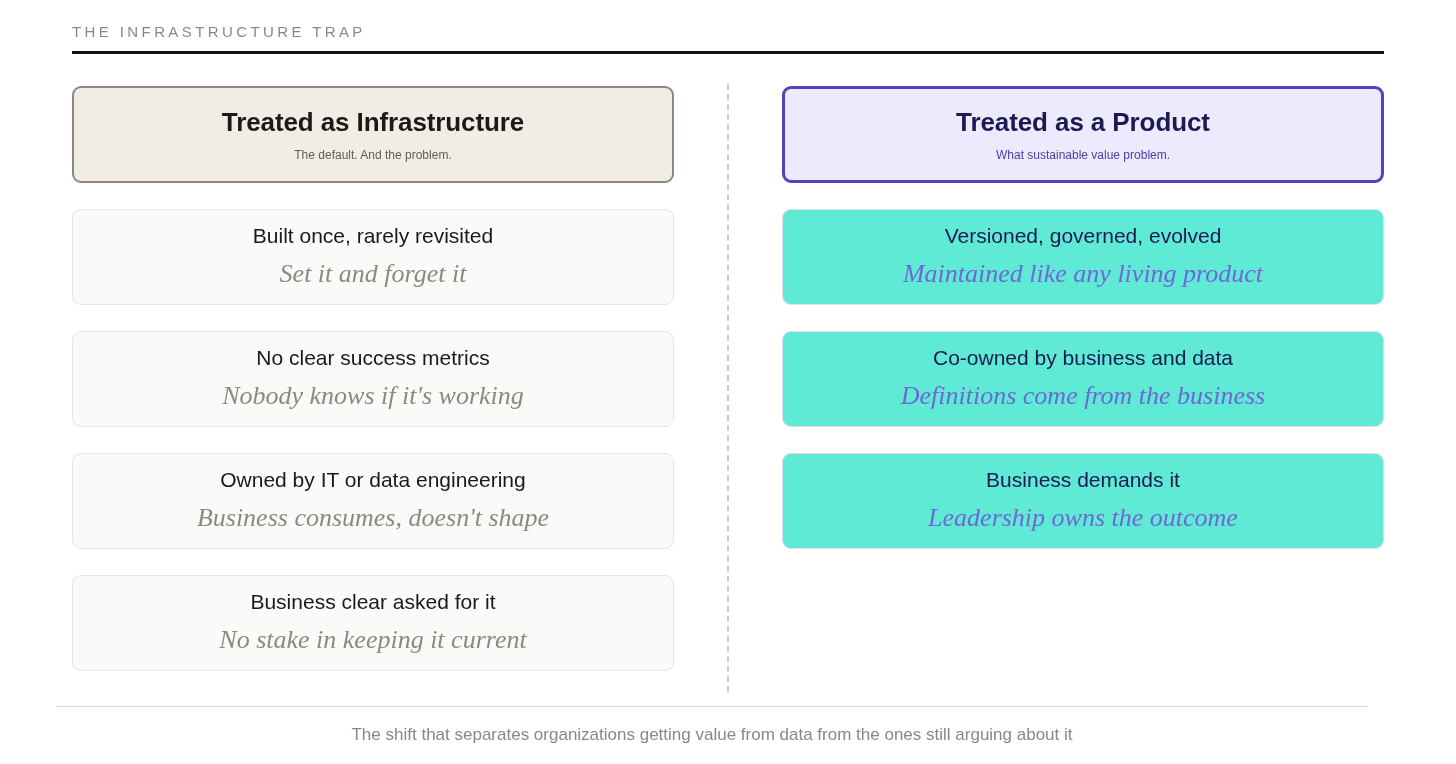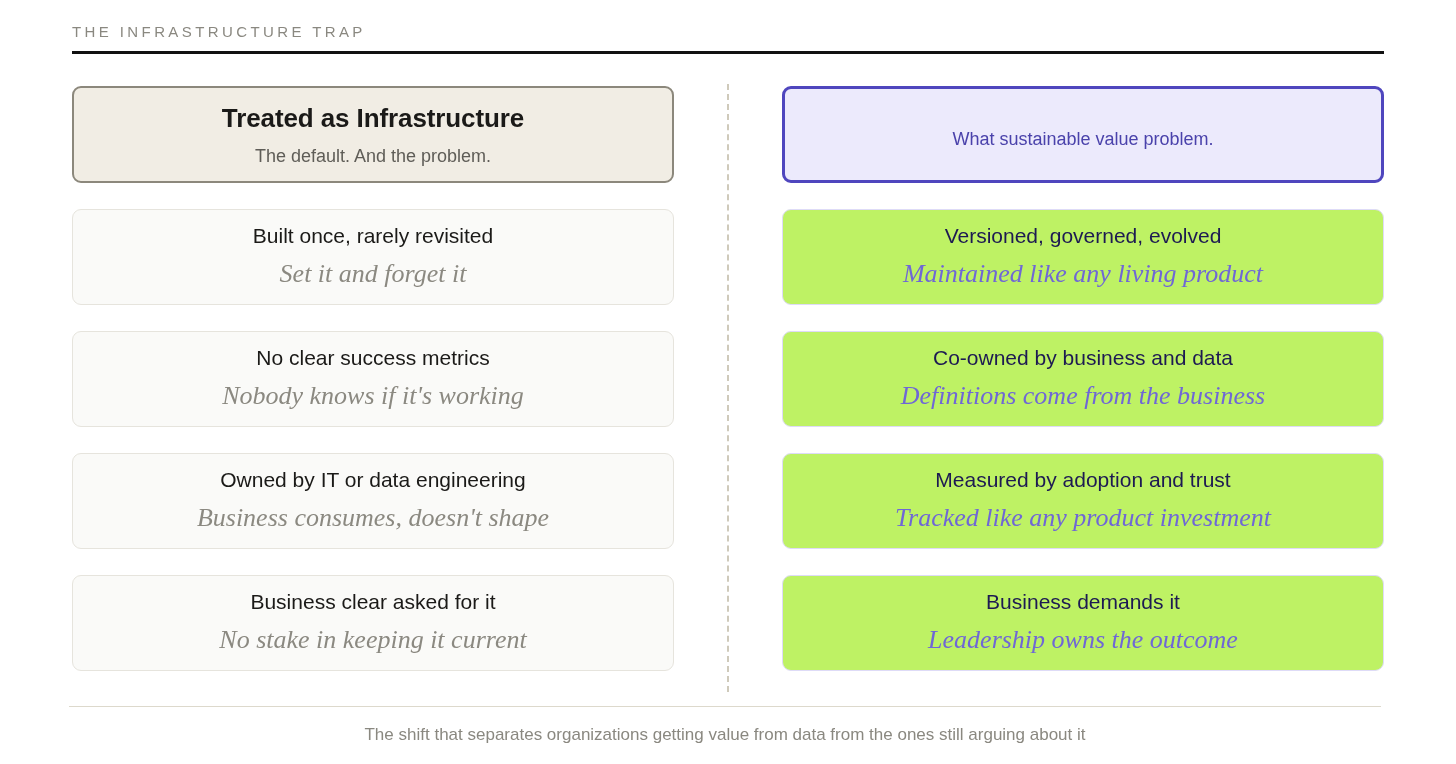--- a/index.html
+++ b/index.html
@@ -101,21 +101,21 @@
     padding: 14px 20px;
   }
   .card.head .card-title {
     font-size: 26px;
     font-weight: 700;
     letter-spacing: -0.1px;
   }
   .card.head .card-sub {
     font-family: "Liberation Sans", sans-serif;
     font-style: normal;
-    font-size: 18px;
+    font-size: 12px;
     font-weight: 400;
     margin-top: 10px;
   }
 
   
   .card.item {
     height: 96px;
     padding: 12px 20px;
   }
   .card.item .card-title {
@@ -144,30 +144,30 @@
 
   
   .right .card.head {
     background: #eceafc;
     border: 3px solid #4f46be;
   }
   .right .card.head .card-title { color: #1d1a52; }
   .right .card.head .card-sub   { color: #4a42ab; }
 
   .right .card.item {
-    background: #bef264;
+    background: #5eead4;
     border: 1px solid #dedbf7;
   }
   .right .card.item .card-title { color: #1d1a52; }
   .right .card.item .card-sub   { color: #6f67d6; }
 
   
   .footer {
     position: absolute;
-    left: 69px;
+    left: 56px;
     top: 706px;
     width: 1312px;
   }
   .footer-rule {
     height: 1px;
     background: #ddd9cc;
     width: 100%;
   }
   .footer-text {
     margin-top: 17px;
@@ -218,37 +218,34 @@
       <div class="card item">
         <div class="card-title">Business clear asked for it</div>
         <div class="card-sub">No stake in keeping it current</div>
       </div>
 
     </div>
 
     <div class="column right">
 
       <div class="card head">
+        <div class="card-title">Treated as a Product</div>
         <div class="card-sub">What sustainable value problem.</div>
       </div>
 
       <div class="card item">
         <div class="card-title">Versioned, governed, evolved</div>
         <div class="card-sub">Maintained like any living product</div>
       </div>
 
       <div class="card item">
         <div class="card-title">Co-owned by business and data</div>
         <div class="card-sub">Definitions come from the business</div>
       </div>
 
-      <div class="card item">
-        <div class="card-title">Measured by adoption and trust</div>
-        <div class="card-sub">Tracked like any product investment</div>
-      </div>
 
       <div class="card item">
         <div class="card-title">Business demands it</div>
         <div class="card-sub">Leadership owns the outcome</div>
       </div>
 
     </div>
 
   </div>
 

